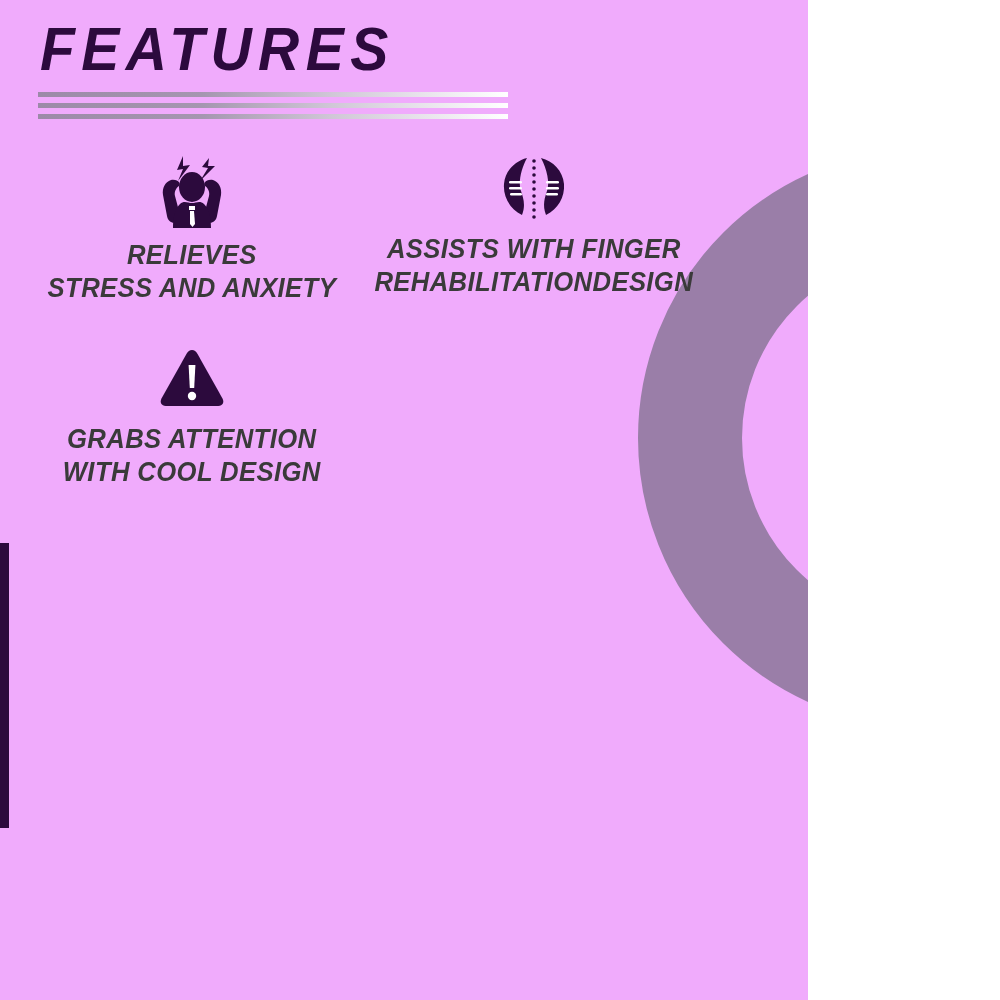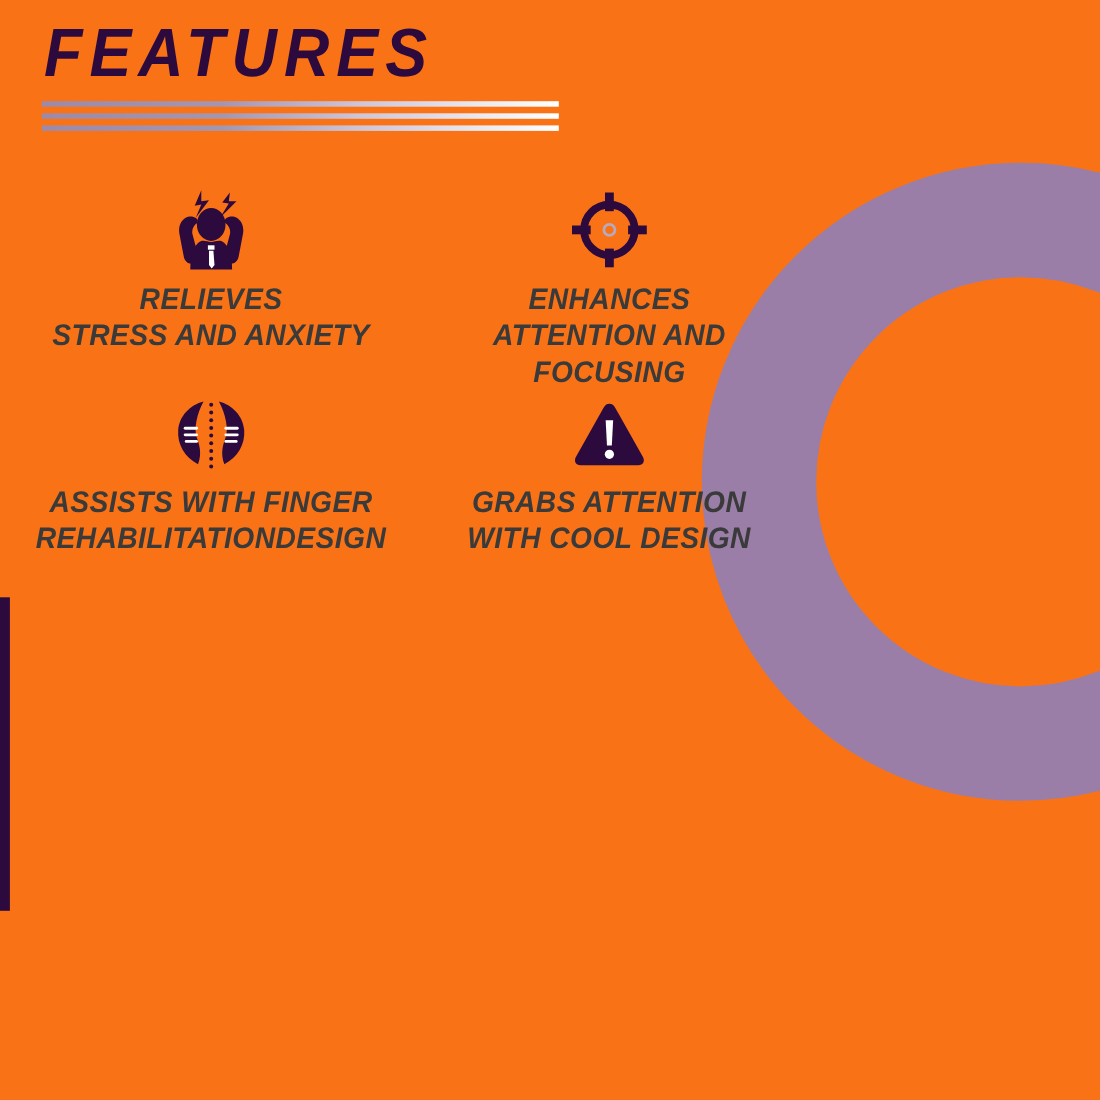--- a/index.html
+++ b/index.html
@@ -3,23 +3,23 @@
 <meta charset="utf-8">
 <style>
   html, body {
     margin: 0;
     padding: 0;
     background: #ffffff;
   }
 
   #page {
     position: relative;
-    width: 1000px;
+    width: 808px;
     height: 1000px;
-    background: #f97316;
+    background: #f0abfc;
     overflow: hidden;
     font-family: "Liberation Sans", sans-serif;
   }
 
   
   .ring-decor {
     position: absolute;
     left: 638px;
     top: 148px;
     width: 580px;
@@ -73,26 +73,26 @@
     height: 5px;
     margin-bottom: 6px;
     background: linear-gradient(to right, #9c8aa8 0%, #a596b0 35%, #cfc6d6 62%, #ffffff 100%);
   }
   .rule:last-child { margin-bottom: 0; }
 
   
   .features {
     position: absolute;
     left: 22px;
-    top: 170px;
+    top: 153px;
     width: 690px;
     display: grid;
     grid-template-columns: 340px 340px;
     grid-template-rows: 190px 160px 190px;
-    column-gap: 22px;
+    column-gap: 2px;
   }
 
   .feature {
     display: flex;
     flex-direction: column;
     align-items: center;
     text-align: center;
   }
 
   .feature-icon {
@@ -151,34 +151,20 @@
           <path d="M60 26 C66 28 69 34 68 41 L64 62 C63 68 58 70 54 68 C50 66 50 61 52 57 L56 42 C57 38 55 34 52 32 C50 30 52 25 60 26 Z"></path>
           <path d="M27 50 C22 55 20 63 20 74 L58 74 C58 63 56 55 51 50 C47 46 43 49 39 49 C35 49 31 46 27 50 Z"></path>
           <rect x="36" y="52" width="6" height="4" fill="#ffffff"></rect>
           <path d="M37 57 L41 57 L42 70 L39.5 73 L37 70 Z" fill="#ffffff"></path>
         </svg>
       </div>
       <div class="feature-label">RELIEVES
 STRESS AND ANXIETY</div>
     </div>
 
-    <div class="feature row1">
-      <div class="feature-icon">
-        <svg width="70" height="70" viewBox="0 0 70 70" aria-hidden="true">
-          <circle cx="35" cy="35" r="23" fill="none" stroke="#2c0a3d" stroke-width="7"></circle>
-          <rect x="31" y="1" width="8" height="17" fill="#2c0a3d"></rect>
-          <rect x="31" y="52" width="8" height="17" fill="#2c0a3d"></rect>
-          <rect x="1" y="31" width="17" height="8" fill="#2c0a3d"></rect>
-          <rect x="52" y="31" width="17" height="8" fill="#2c0a3d"></rect>
-          <circle cx="35" cy="35" r="5" fill="none" stroke="#b7a9c0" stroke-width="2.5"></circle>
-        </svg>
-      </div>
-      <div class="feature-label">ENHANCES
-ATTENTION AND FOCUSING</div>
-    </div>
 
 
 
     <div class="feature row3">
       <div class="feature-icon">
         <svg width="66" height="66" viewBox="0 0 66 66" aria-hidden="true">
           <path d="M26 3 C14 6 4 16 3 29 C2 42 9 54 21 60 C25 50 22 42 20 36 C17 28 20 14 26 3 Z" fill="#2c0a3d"></path>
           <path d="M40 3 C52 6 62 16 63 29 C64 42 57 54 45 60 C41 50 44 42 46 36 C49 28 46 14 40 3 Z" fill="#2c0a3d"></path>
           <g fill="#ffffff">
             <rect x="8" y="26" width="13" height="2.6" rx="1.3"></rect>

